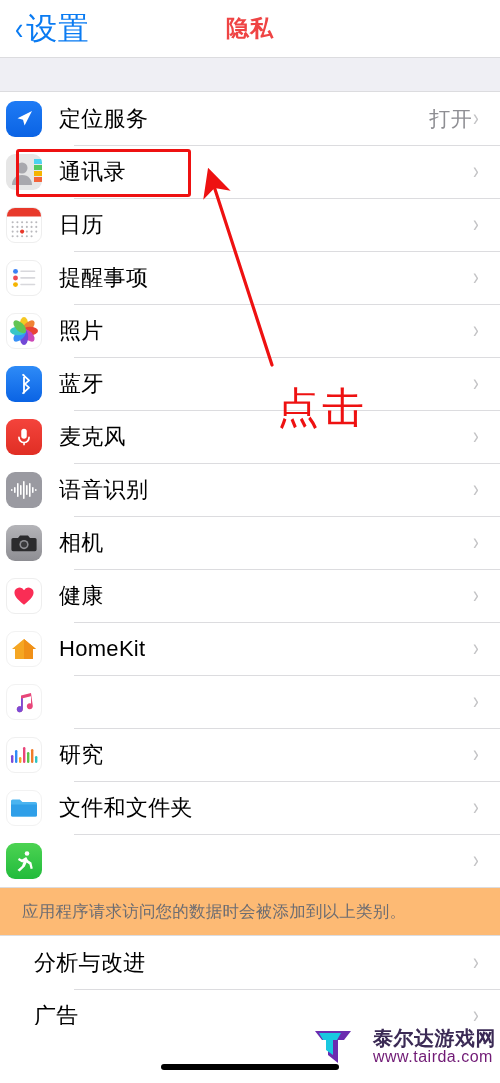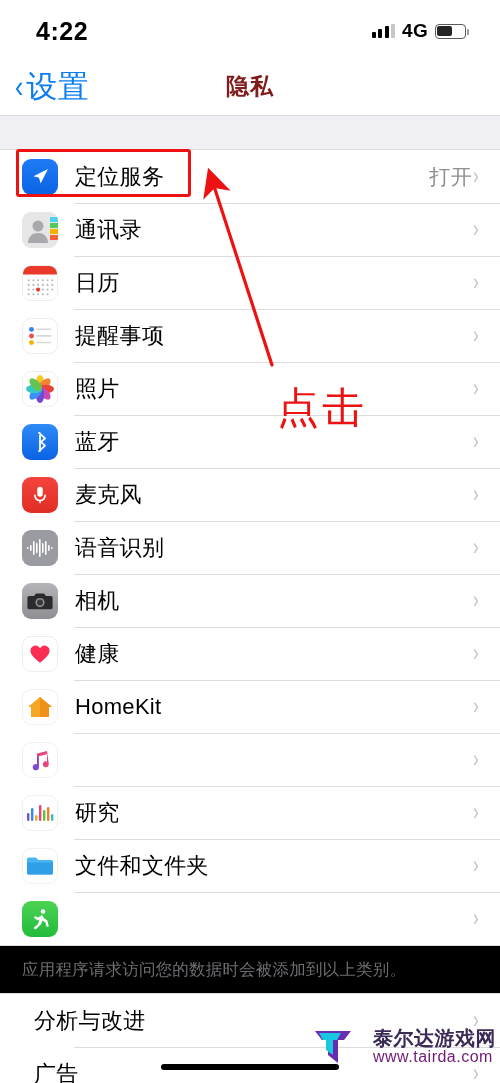--- a/index.html
+++ b/index.html
@@ -65,40 +65,40 @@
     display:flex; align-items:center; gap:1px;
     color:#0a7bf2; cursor:pointer;
   }
   .nav-back .chev{
     font-size:31px; line-height:1; font-weight:300;
     transform:scaleX(.8); margin-right:1px;
   }
   .nav-back .lbl{ font-size:31px; letter-spacing:.3px;}
   .nav-title{
     width:100%; text-align:center;
-    font-size:23px; font-weight:bold; color:#7f1d1d;
+    font-size:23px; font-weight:bold; color:#ef4444;
     letter-spacing:1px;
   }
 
   
   .content{
     position:relative;
     height:967px;
     background:#efeff4;
     overflow:hidden;
   }
   .gap{ height:33px; background:#efeff4; }
 
   .group{ background:#ffffff; border-top:1px solid #dcdcdf; border-bottom:1px solid #dcdcdf;}
 
   .row{
     position:relative;
     display:flex; align-items:center;
     height:53px;
-    padding-left:22px; padding-right:20px;
+    padding-left:6px; padding-right:20px;
     background:#fff;
     cursor:pointer;
   }
   .row + .row::before{
     content:""; position:absolute; left:74px; right:0; top:0;
     height:1px; background:#dcdcdf;
   }
   .row .icon{
     width:36px; height:36px; border-radius:9px;
     flex:0 0 36px;
@@ -118,21 +118,21 @@
     font-size:23px; color:#c4c4c6; font-weight:400;
     transform:scaleX(.75); line-height:1;
   }
 
   .row-plain{ padding-left:22px; }
   .row-plain .label{ margin-left:12px; }
 
   .footer-note{
     padding:13px 22px 13px 22px;
     font-size:16.5px; color:#6d6d72; line-height:1.3;
-    background:#000000;
+    background:#fdba74;
     letter-spacing:.2px;
   }
 
   
   .ic-location{ background:linear-gradient(#1f7bf5,#0a63e4); }
   .ic-contacts{ background:#e6e6e6; }
   .ic-calendar{ background:#fff; border:1px solid #eee;}
   .ic-reminders{ background:#fff; border:1px solid #eee;}
   .ic-photos{ background:#fff; border:1px solid #f0f0f0;}
   .ic-bluetooth{ background:linear-gradient(#2e8bf7,#0a63e4); }
@@ -180,35 +180,20 @@
     position:absolute; left:50%; transform:translateX(-50%);
     bottom:13px; width:178px; height:6px;
     background:#000; border-radius:3px; z-index:55;
   }
 </style>
 </head>
 <body>
 
 <div id="phone">
 
-  <div class="statusbar">
-    <div class="sb-time">4:22</div>
-    <div class="sb-right">
-      <span class="sig">
-        <i></i>
-          <i></i>
-          <i></i>
-          <i></i>
-      </span>
-      <span class="sb-net">4G</span>
-      <span class="batt">
-          <span class="fill"></span>
-        </span>
-    </div>
-  </div>
 
   <div class="navbar">
     <div class="nav-back">
       <span class="chev">‹</span>
       <span class="lbl">设置</span>
     </div>
     <div class="nav-title">隐私</div>
   </div>
 
   <div class="content">

